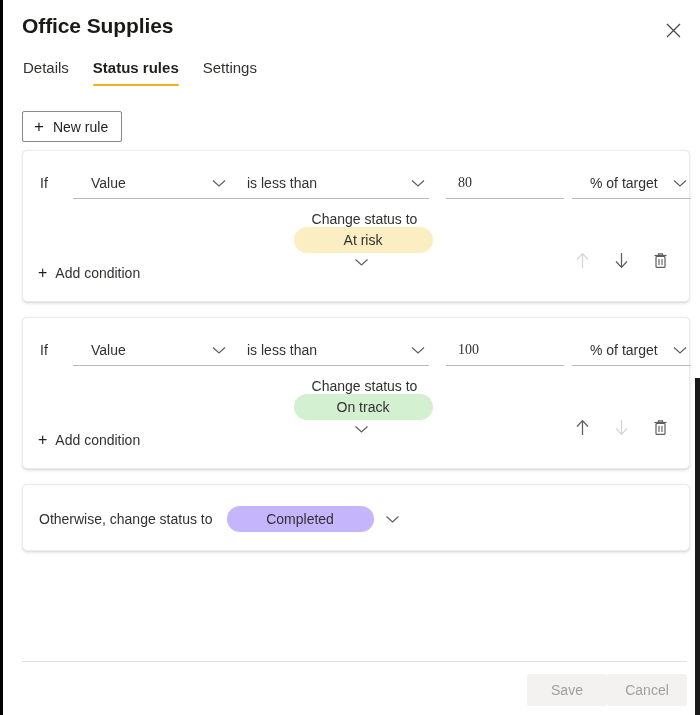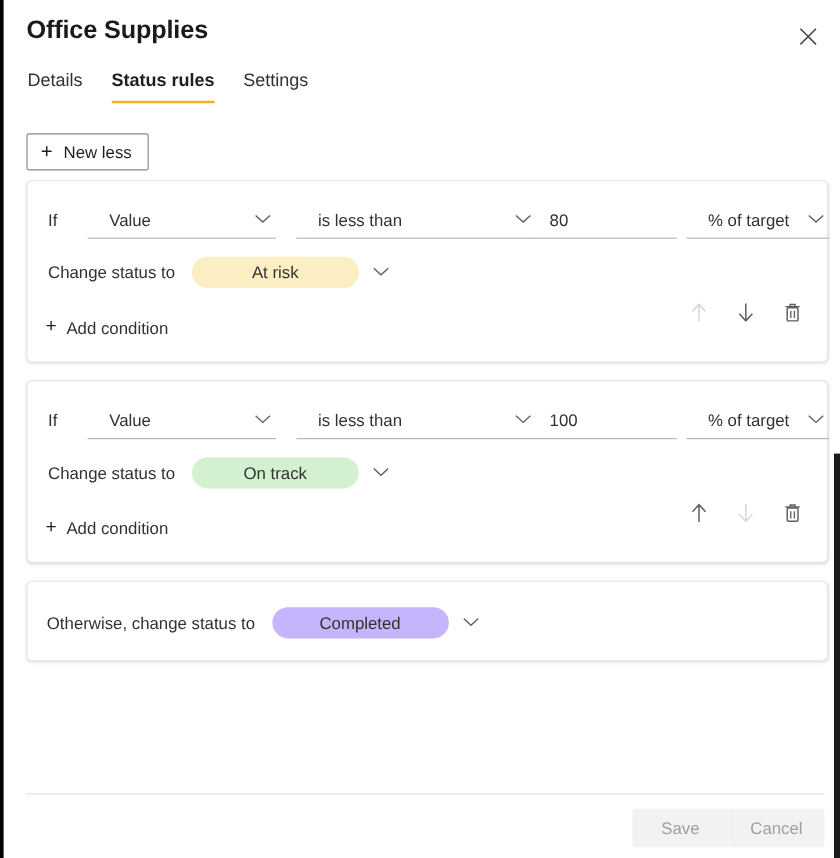--- a/index.html
+++ b/index.html
@@ -158,34 +158,35 @@
   .field .chev {
     position: absolute;
     right: 4px;
     top: 50%;
     transform: translateY(-50%);
     display: block;
   }
   .field.input-field { cursor: text; }
 
   #f-prop  { left: 50px;  width: 157px; }
-  #f-op    { left: 224px; width: 200px; }
+  #f-op    { left: 206px; width: 200px; }
   #f-val   { left: 423px; width: 118px; }
   #f-unit  { left: 549px; width: 119px; }
   .field .fval { padding-left: 18px; }
-  .field.input-field .fval { padding-left: 12px; }
+  .field.input-field .fval { padding-left: 12px; font-family: Liberation Serif, serif; }
 
   
   .status-row {
     position: absolute;
     left: 0; top: 60px;
     width: 100%;
     height: 32px;
     display: flex;
     align-items: center;
+    flex-direction: column;
   }
   .status-label {
     margin-left: 17px;
     font-size: 14px;
     color: #323130;
   }
   .pill {
     margin-left: 14px;
     height: 26px;
     min-width: 139px;
@@ -330,21 +331,21 @@
     <div class="tab active" style="--accent: #f2b01e;">
       <span>Status rules</span>
     </div>
     <div class="tab">
       <span>Settings</span>
     </div>
   </div>
 
   <button class="newrule-btn">
     <span class="plus-glyph">+</span>
-    <span>New less</span>
+    <span>New rule</span>
   </button>
 
   <div class="rules-area">
 
     <div class="card" id="card-1">
       <div class="cond-row">
         <span class="if-label">If</span>
 
         <div class="field" id="f-prop">
           <span class="fval">Value</span>

